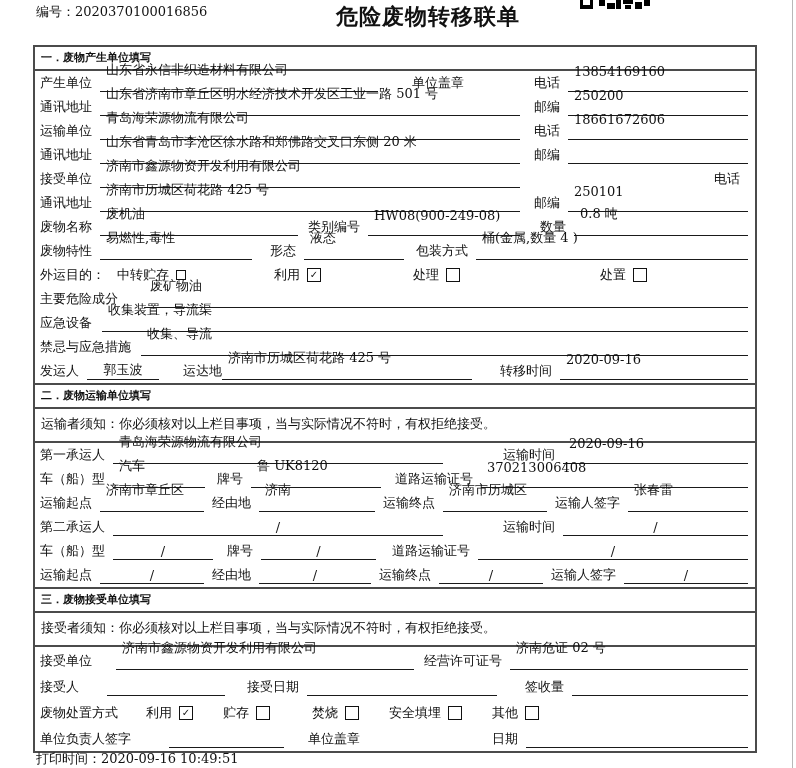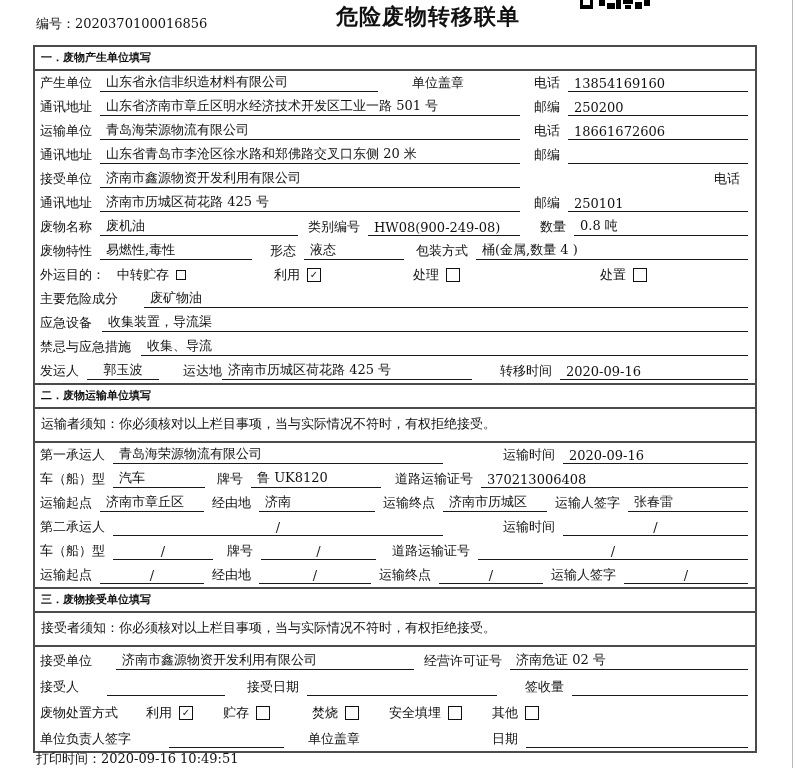--- a/index.html
+++ b/index.html
@@ -2,41 +2,41 @@
 <html><head>
 <meta charset="utf-8">
 <style>
   html,body{margin:0;padding:0;}
   body{
     width:796px;height:768px;background:#ffffff;position:relative;overflow:hidden;
     font-family:"DejaVu Serif","Liberation Serif",serif;
     color:#111;font-size:13px;
   }
   .page-edge{position:absolute;right:3px;top:0;bottom:0;width:1px;background:#b8b8b8;}
-  .docnum{position:absolute;left:36px;top:15px;white-space:nowrap;text-align:right;}
+  .docnum{position:absolute;left:36px;top:3px;white-space:nowrap;text-align:right;}
   .title{
     position:absolute;left:336px;top:2px;font-size:22px;font-weight:bold;letter-spacing:1px;
     font-family:"DejaVu Sans","Liberation Sans",sans-serif;white-space:nowrap;
   }
   .qr{position:absolute;left:580px;top:0;}
   .form{
     position:absolute;left:33px;top:45px;width:724px;box-sizing:border-box;
     border:2px solid #4b4b4b;background:#fff;
   }
   .sec-h{
     font-family:"DejaVu Sans","Liberation Sans",sans-serif;font-weight:bold;font-size:11px;
     padding:3px 20px 4px 6px;border-bottom:2px solid #4b4b4b;
   }
   .sec-h.mid{border-top:2px solid #4b4b4b;}
   .notice{padding:6px 6px 8px 6px;border-bottom:2px solid #4b4b4b;white-space:nowrap;}
   .row{display:flex;align-items:flex-end;height:24px;padding:0 7px 3px 5px;box-sizing:border-box;}
   .row.tall{height:26px;}
   .lbl{white-space:nowrap;flex:none;}
   .val{
-    border-bottom:1px solid #1a1a1a;white-space:nowrap;padding:0 3px 0 6px;
+    border-bottom:1px solid #1a1a1a;white-space:nowrap;padding:0 3px 12px 6px;
     box-sizing:border-box;flex:none;overflow:hidden;
   }
   .val.fx{flex:1;}
   .val.c{text-align:center;padding:0;}
   .opt{display:flex;align-items:center;flex:none;}
   .cb{
     display:inline-block;width:12px;height:12px;border:1px solid #111;margin-left:7px;
     font-size:10px;line-height:11px;text-align:center;flex:none;
     font-family:"DejaVu Sans","Liberation Sans",sans-serif;
   }

